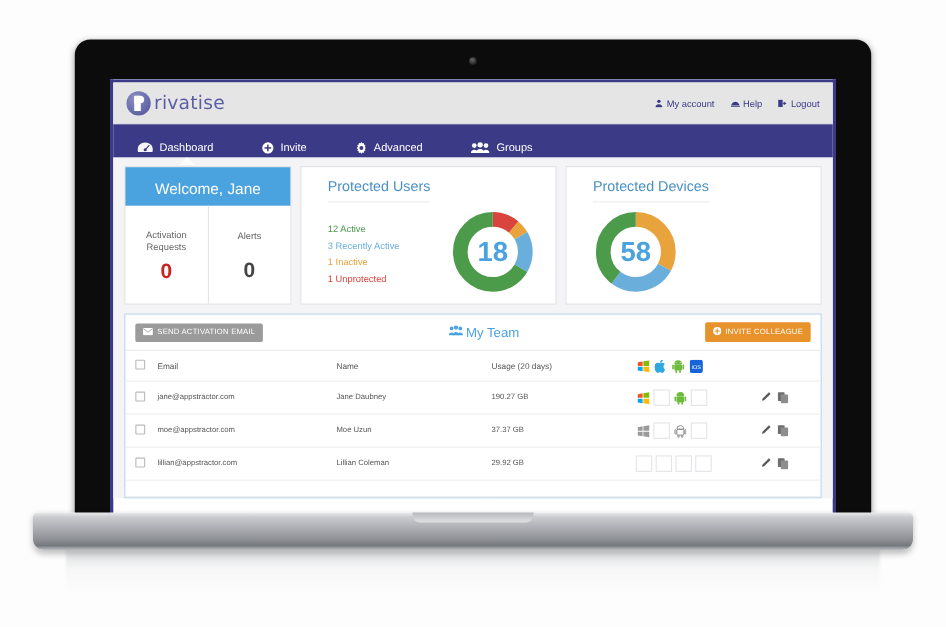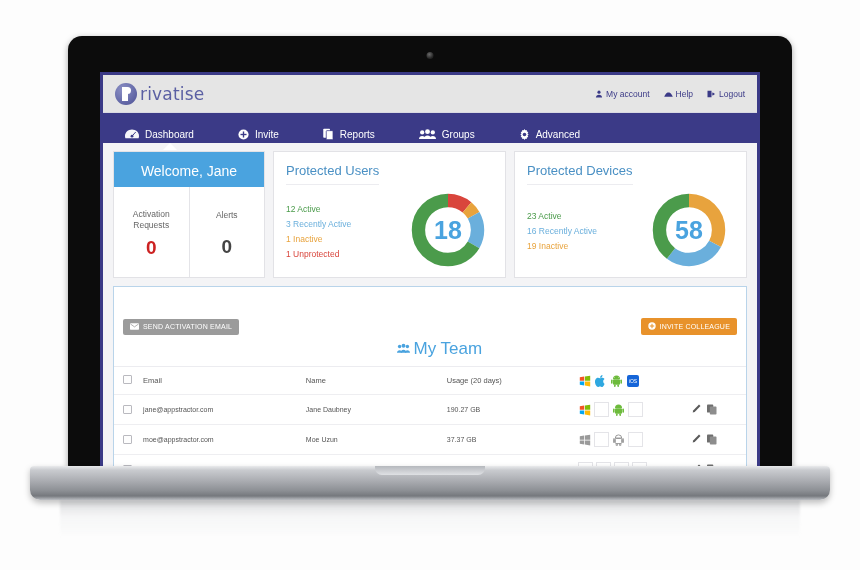--- a/index.html
+++ b/index.html
@@ -117,21 +117,21 @@
   }
   .welcome-stats{display:flex;flex:1;}
   .wstat{
     flex:1;text-align:center;padding:14px 0 10px;
     display:flex;flex-direction:column;justify-content:center;gap:7px;
   }
   .wstat+.wstat{border-left:1px solid #e4e4e8;gap:16px;}
   .wstat-label{font-size:8.5px;color:#666;line-height:1.25;}
   .wstat-value{font-size:19px;font-weight:bold;}
 
-  .card-donut{flex:1;padding:9px 12px 8px 12px;position:relative;}
+  .card-donut{flex:1;padding:9px 12px 8px 24px;position:relative;}
   .card-title{
     font-size:13px;color:#4a90c4;margin:0 0 6px 0;
     padding-bottom:6px;border-bottom:1px solid #ececf0;
     display:inline-block;
   }
   .donut-flex{display:flex;align-items:center;justify-content:space-between;}
   .legend{display:flex;flex-direction:column;gap:5px;padding-top:2px;}
   .legend-row{font-size:8.5px;white-space:nowrap;}
 
   .donut{position:relative;width:78px;height:78px;flex:none;margin-right:6px;}
@@ -152,22 +152,22 @@
     padding:7px 9px;border-bottom:1px solid #ececf0;
   }
   .btn{
     font-size:7px;color:#fff;padding:4px 7px;
     display:inline-flex;align-items:center;gap:4px;
     border-radius:2px;cursor:pointer;white-space:nowrap;letter-spacing:.2px;
   }
   .btn-grey{background:#9b9b9b;}
   .btn-orange{background:#e8922b;}
   .team-heading{
-    font-size:17px;color:#4aa3df;
-    display:flex;align-items:center;gap:3px;margin-top:45px;
+    font-size:12px;color:#4aa3df;
+    display:flex;align-items:center;gap:3px;
   }
 
   table.team-table{width:100%;border-collapse:collapse;}
   table.team-table th,table.team-table td{
     text-align:left;padding:7px 0;font-weight:normal;
     border-bottom:1px solid #eeeef1;
   }
   table.team-table th{font-size:7.5px;color:#555;}
   table.team-table td{font-size:7px;color:#555;}
   .col-chk{width:22px;padding-left:9px !important;}
@@ -254,48 +254,39 @@
               <svg width="11" height="11" viewBox="0 0 16 16">
                   <circle cx="8" cy="8" r="7.4" fill="#fff"></circle>
                   <rect x="7" y="3.6" width="2" height="8.8" fill="#3b3a87"></rect>
                   <rect x="3.6" y="7" width="8.8" height="2" fill="#3b3a87"></rect>
                 </svg>
             </span>
             <span>Invite</span>
           </div>
           <div class="nav-item">
             <span>
-              <svg width="11" height="12" viewBox="0 0 14 16">
-                  <rect x="0" y="1" width="9" height="12" rx="1" fill="#fff"></rect>
-                  <rect x="4" y="3.5" width="9" height="12" rx="1" fill="#fff" stroke="#3b3a87" stroke-width="1"></rect>
+              <svg width="11" height="11" viewBox="0 0 16 16">
+                  <path d="M8 0l1.1 1.9 2.1-.5.3 2.2 2 .9-1.1 1.9L14 8l-1.6 1.6 1.1 1.9-2 .9-.3 2.2-2.1-.5L8 16l-1.1-1.9-2.1.5-.3-2.2-2-.9L3.6 9.6 2 8l1.6-1.6-1.1-1.9 2-.9.3-2.2 2.1.5z" fill="#fff"></path>
+                  <circle cx="8" cy="8" r="2.6" fill="#3b3a87"></circle>
                 </svg>
             </span>
-            <span>Reports</span>
+            <span>Advanced</span>
           </div>
           <div class="nav-item">
             <span>
               <svg width="17" height="11" viewBox="0 0 24 14">
                   <circle cx="4.5" cy="4" r="3" fill="#fff"></circle>
                   <circle cx="19.5" cy="4" r="3" fill="#fff"></circle>
                   <circle cx="12" cy="3" r="3.4" fill="#fff"></circle>
                   <path d="M0 13.5c0-2.6 2-4.3 4.5-4.3S9 10.9 9 13.5z" fill="#fff"></path>
                   <path d="M15 13.5c0-2.6 2-4.3 4.5-4.3S24 10.9 24 13.5z" fill="#fff"></path>
                   <path d="M6.8 13.5c0-3 2.3-5 5.2-5s5.2 2 5.2 5z" fill="#fff"></path>
                 </svg>
             </span>
             <span>Groups</span>
-          </div>
-          <div class="nav-item">
-            <span>
-              <svg width="11" height="11" viewBox="0 0 16 16">
-                  <path d="M8 0l1.1 1.9 2.1-.5.3 2.2 2 .9-1.1 1.9L14 8l-1.6 1.6 1.1 1.9-2 .9-.3 2.2-2.1-.5L8 16l-1.1-1.9-2.1.5-.3-2.2-2-.9L3.6 9.6 2 8l1.6-1.6-1.1-1.9 2-.9.3-2.2 2.1.5z" fill="#fff"></path>
-                  <circle cx="8" cy="8" r="2.6" fill="#3b3a87"></circle>
-                </svg>
-            </span>
-            <span>Advanced</span>
           </div>
         </div>
 
         <div class="app-body">
 
           <div class="cards-row">
 
             <div class="card card-welcome">
               <div class="welcome-banner">Welcome, Jane</div>
               <div class="welcome-stats">
@@ -327,25 +318,20 @@
                       <circle cx="21" cy="21" r="15.9155" fill="none" stroke="#4b9b4b" stroke-width="7.2" stroke-dasharray="66.6666905042778 33.33334525213891" stroke-dashoffset="-33.3333452521389"></circle>
                     </svg>
                   <div class="donut-center">18</div>
                 </div>
               </div>
             </div>
 
             <div class="card card-donut">
               <div class="card-title">Protected Devices</div>
               <div class="donut-flex">
-                <div class="legend" id="devices-legend">
-                    <div class="legend-row" style="color: rgb(75, 155, 75);">23 Active</div>
-                    <div class="legend-row" style="color: rgb(106, 175, 220);">16 Recently Active</div>
-                    <div class="legend-row" style="color: rgb(232, 163, 61);">19 Inactive</div>
-                  </div>
                 <div class="donut">
                   <svg width="78" height="78" viewBox="0 0 42 42" id="devices-donut">
                       <circle cx="21" cy="21" r="15.9155" fill="none" stroke="#e8a33d" stroke-width="7.2" stroke-dasharray="32.75863240296409 67.24140335345263" stroke-dashoffset="0"></circle>
                       <circle cx="21" cy="21" r="15.9155" fill="none" stroke="#6aafdc" stroke-width="7.2" stroke-dasharray="27.586216760390815 72.4138189960259" stroke-dashoffset="-32.75863240296409"></circle>
                       <circle cx="21" cy="21" r="15.9155" fill="none" stroke="#4b9b4b" stroke-width="7.2" stroke-dasharray="39.6551865930618 60.34484916335491" stroke-dashoffset="-60.34484916335491"></circle>
                     </svg>
                   <div class="donut-center">58</div>
                 </div>
               </div>
             </div>

